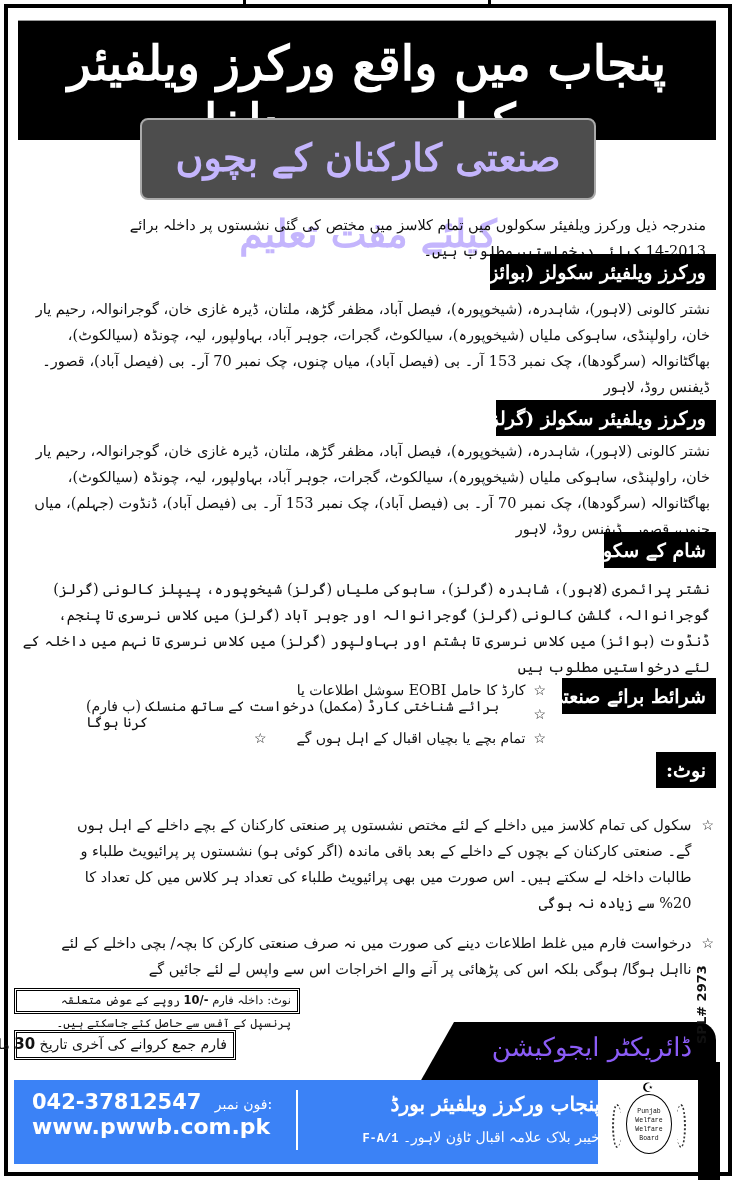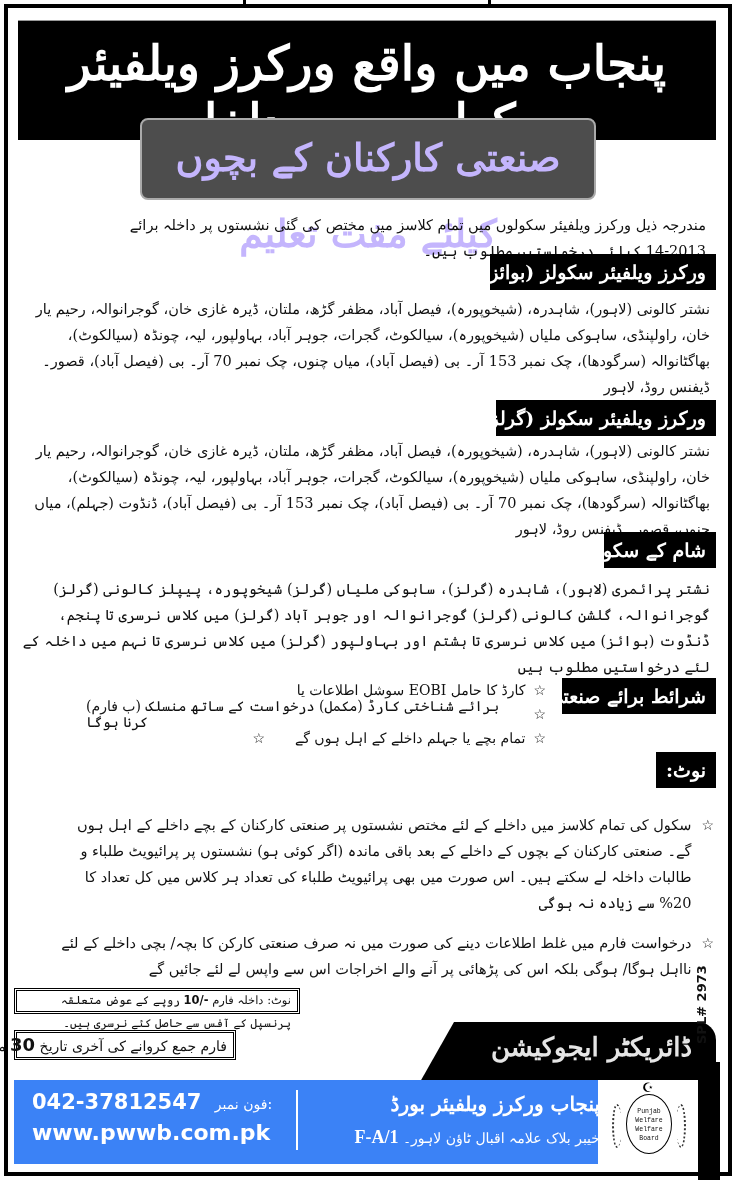--- a/index.html
+++ b/index.html
@@ -35,35 +35,35 @@
   .cond-row .gap { width: 30px; }
 
   .note-list { position: absolute; left: 30px; right: 22px; top: 812px; }
   .note-item { display: flex; flex-direction: row-reverse; margin-bottom: 14px; }
   .note-item .star { margin-left: 10px; line-height: 26px; }
   .note-item p { flex: 1; margin-left: 24px; }
 
   .fee-box { position: absolute; left: 14px; top: 988px; width: 286px; height: 26px; border: 1.5px solid #000; box-shadow: inset 0 0 0 1px #fff, inset 0 0 0 2px #000; font-family: "DejaVu Serif", serif; font-size: 11.5px; line-height: 23px; padding: 0 8px; direction: rtl; text-align: right; }
   .fee-box b { font-family: "DejaVu Sans", sans-serif; }
   .deadline-box { position: absolute; left: 14px; top: 1030px; width: 222px; height: 30px; border: 1.5px solid #000; box-shadow: inset 0 0 0 1px #fff, inset 0 0 0 2px #000; font-family: "DejaVu Serif", serif; font-size: 14px; line-height: 27px; padding: 0 8px; direction: rtl; text-align: right; white-space: nowrap; }
-  .deadline-box b { font-family: "DejaVu Sans", sans-serif; font-size: 18px; }
+  .deadline-box b { font-family: "DejaVu Sans", sans-serif; font-size: 15px; }
 
   .director-tab { position: absolute; left: 420px; top: 1022px; width: 296px; height: 60px; background: #000; border-top-right-radius: 18px; clip-path: polygon(34px 0, 100% 0, 100% 100%, 0 100%); }
-  .director-text { position: absolute; right: 24px; top: 10px; color: #e5e5e5; font-family: "DejaVu Serif", serif; font-size: 26px; font-weight: bold; direction: rtl; }
+  .director-text { position: absolute; right: 24px; top: 10px; color: #8b5cf6; font-family: "DejaVu Serif", serif; font-size: 26px; font-weight: normal; direction: rtl; }
 
   .footer-bar { position: absolute; left: 14px; top: 1080px; width: 702px; height: 84px; background: #3b82f6; border-bottom-right-radius: 0; }
   .footer-divider { position: absolute; left: 282px; top: 10px; width: 2px; height: 60px; background: #fff; }
   .contact-col { position: absolute; left: 18px; top: 10px; color: #fff; }
   .phone-row { font-family: "DejaVu Sans", sans-serif; font-size: 21px; font-weight: bold; white-space: nowrap; direction: ltr; }
   .phone-row .lbl { font-family: "DejaVu Serif", serif; font-size: 14px; font-weight: normal; margin-left: 6px; }
-  .web-row { font-family: "DejaVu Sans", sans-serif; font-size: 22px; font-weight: bold; margin-top: 6px; }
+  .web-row { font-family: "DejaVu Sans", sans-serif; font-size: 22px; font-weight: bold; margin-top: 0; }
   .org-col { position: absolute; left: 296px; top: 6px; width: 290px; color: #fff; text-align: right; direction: rtl; }
   .org-name { font-family: "DejaVu Serif", serif; font-size: 20px; font-weight: bold; line-height: 36px; white-space: nowrap; }
   .org-address { font-family: "DejaVu Serif", serif; font-size: 14px; line-height: 30px; white-space: nowrap; }
-  .org-address b { font-family: Liberation Serif, serif; font-size: 18px; }
+  .org-address b { font-family: Liberation Mono, monospace; font-size: 12px; }
 
   .logo-panel { position: absolute; left: 598px; top: 1080px; width: 110px; height: 84px; background: #fff; }
   .logo-ring { position: absolute; left: 28px; top: 14px; width: 46px; height: 60px; border: 1.5px solid #000; border-radius: 50%; text-align: center; font-family: Liberation Mono, monospace; font-size: 6.5px; line-height: 9px; padding-top: 12px; color: #111; }
   .crescent { position: absolute; left: 44px; top: 0; font-size: 13px; color: #000; }
   .wreath-l, .wreath-r { position: absolute; top: 24px; width: 10px; height: 44px; border: 2px dotted #333; border-radius: 50%; }
   .wreath-l { left: 14px; border-right: none; }
   .wreath-r { left: 78px; border-left: none; }
 
   .spl-tab { position: absolute; left: 698px; top: 1062px; width: 22px; height: 118px; background: #000; border-top-left-radius: 14px; }
   .spl-code { position: absolute; left: 694px; top: 1044px; transform: rotate(-90deg); transform-origin: left top; font-family: "DejaVu Sans", sans-serif; font-size: 13px; font-weight: bold; white-space: nowrap; color: #111; }
@@ -97,42 +97,42 @@
   <div class="cond-row">
     <span class="star">☆</span>
     <span>سوشل اطلاعات یا EOBI کارڈ کا حامل</span>
   </div>
   <div class="cond-row">
     <span class="star">☆</span>
     <span>(ب فارم) برائے شناختی کارڈ (مکمل) درخواست کے ساتھ منسلک کرنا ہوگا</span>
   </div>
   <div class="cond-row">
     <span class="star">☆</span>
-    <span>تمام بچے یا جہلم داخلے کے اہل ہوں گے</span>
+    <span>تمام بچے یا بچیاں اقبال کے اہل ہوں گے</span>
     <span class="gap"></span>
     <span class="star">☆</span>
   </div>
 </div>
 
 <div class="section-tag tag-note">نوٹ:</div>
 <div class="note-list">
   <div class="note-item">
     <span class="star">☆</span>
     <p class="rtl body-text">سکول کی تمام کلاسز میں داخلے کے لئے مختص نشستوں پر صنعتی کارکنان کے بچے داخلے کے اہل ہوں گے۔ صنعتی کارکنان کے بچوں کے داخلے کے بعد باقی ماندہ (اگر کوئی ہو) نشستوں پر پرائیویٹ طلباء و طالبات داخلہ لے سکتے ہیں۔ اس صورت میں بھی پرائیویٹ طلباء کی تعداد ہر کلاس میں کل تعداد کا 20% سے زیادہ نہ ہوگی</p>
   </div>
   <div class="note-item">
     <span class="star">☆</span>
     <p class="rtl body-text">درخواست فارم میں غلط اطلاعات دینے کی صورت میں نہ صرف صنعتی کارکن کا بچہ/ بچی داخلے کے لئے نااہل ہوگا/ ہوگی بلکہ اس کی پڑھائی پر آنے والے اخراجات اس سے واپس لے لئے جائیں گے</p>
   </div>
 </div>
 
 <div class="fee-box">
   <span>نوٹ: داخلہ فارم</span>
   <b>-/10</b>
-  <span>روپے کے عوض متعلقہ پرنسپل کے آفس سے حاصل کئے نرسری ہیں۔</span>
+  <span>روپے کے عوض متعلقہ پرنسپل کے آفس سے حاصل کئے جاسکتے ہیں۔</span>
 </div>
 
 <div class="deadline-box">
   <span>فارم جمع کروانے کی آخری تاریخ</span>
   <b>30</b>
   <span>مارچ</span>
   
 </div>
 
 <div class="director-tab">

